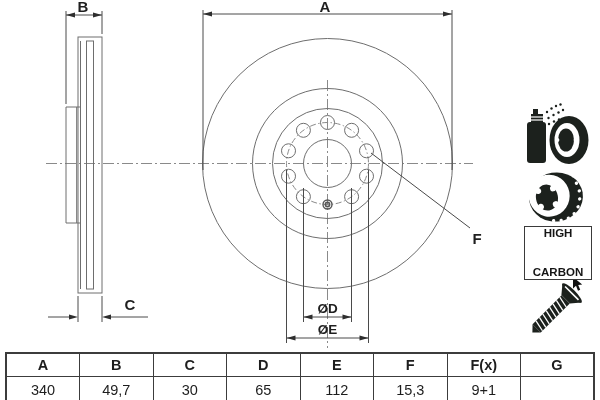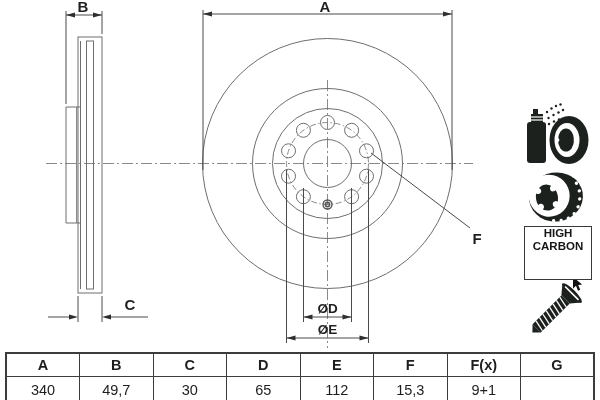--- a/index.html
+++ b/index.html
@@ -8,21 +8,21 @@
   svg{position:absolute;left:0;top:0;}
   .dimtext{font-family:"Liberation Sans", sans-serif;font-size:15px;font-weight:bold;fill:#1f1f1f;}
   .diatext{font-family:"Liberation Sans", sans-serif;font-size:13.5px;font-weight:bold;fill:#1f1f1f;}
   .thin{stroke:#6e6e6e;stroke-width:1;fill:none;}
   .dim{stroke:#4a4a4a;stroke-width:1;fill:none;}
   .ctr{stroke:#8a8a8a;stroke-width:1;fill:none;stroke-dasharray:11 3 2 3;}
   .bolt{stroke:#8a8a8a;stroke-width:1;fill:none;stroke-dasharray:6 2.5 1.5 2.5;}
   .ah{fill:#2e2e2e;stroke:none;}
   #high-carbon{position:absolute;left:524px;top:226px;width:66px;height:52px;border:1.5px solid #3a3a3a;
                background:#ffffff;text-align:center;color:#151515;font-weight:bold;font-size:11.5px;
-               line-height:13px;padding-top:0;display:flex;flex-direction:column;justify-content:flex-start;}
+               line-height:13px;padding-top:0;display:flex;flex-direction:column;justify-content:space-between;}
   #spec-table{position:absolute;left:5px;top:352px;width:590px;border-collapse:collapse;table-layout:fixed;
               background:#ffffff;}
   #spec-table th,#spec-table td{border:1.3px solid #3c3c3c;text-align:center;color:#1d1d1d;
               font-family:"Liberation Sans", sans-serif;overflow:hidden;white-space:nowrap;}
   #spec-table th{height:20px;font-size:14.5px;font-weight:bold;}
   #spec-table td{height:23px;font-size:14.5px;font-weight:normal;}
   #spec-table{border:2px solid #3c3c3c;}
 </style>
 </head>
 <body>

